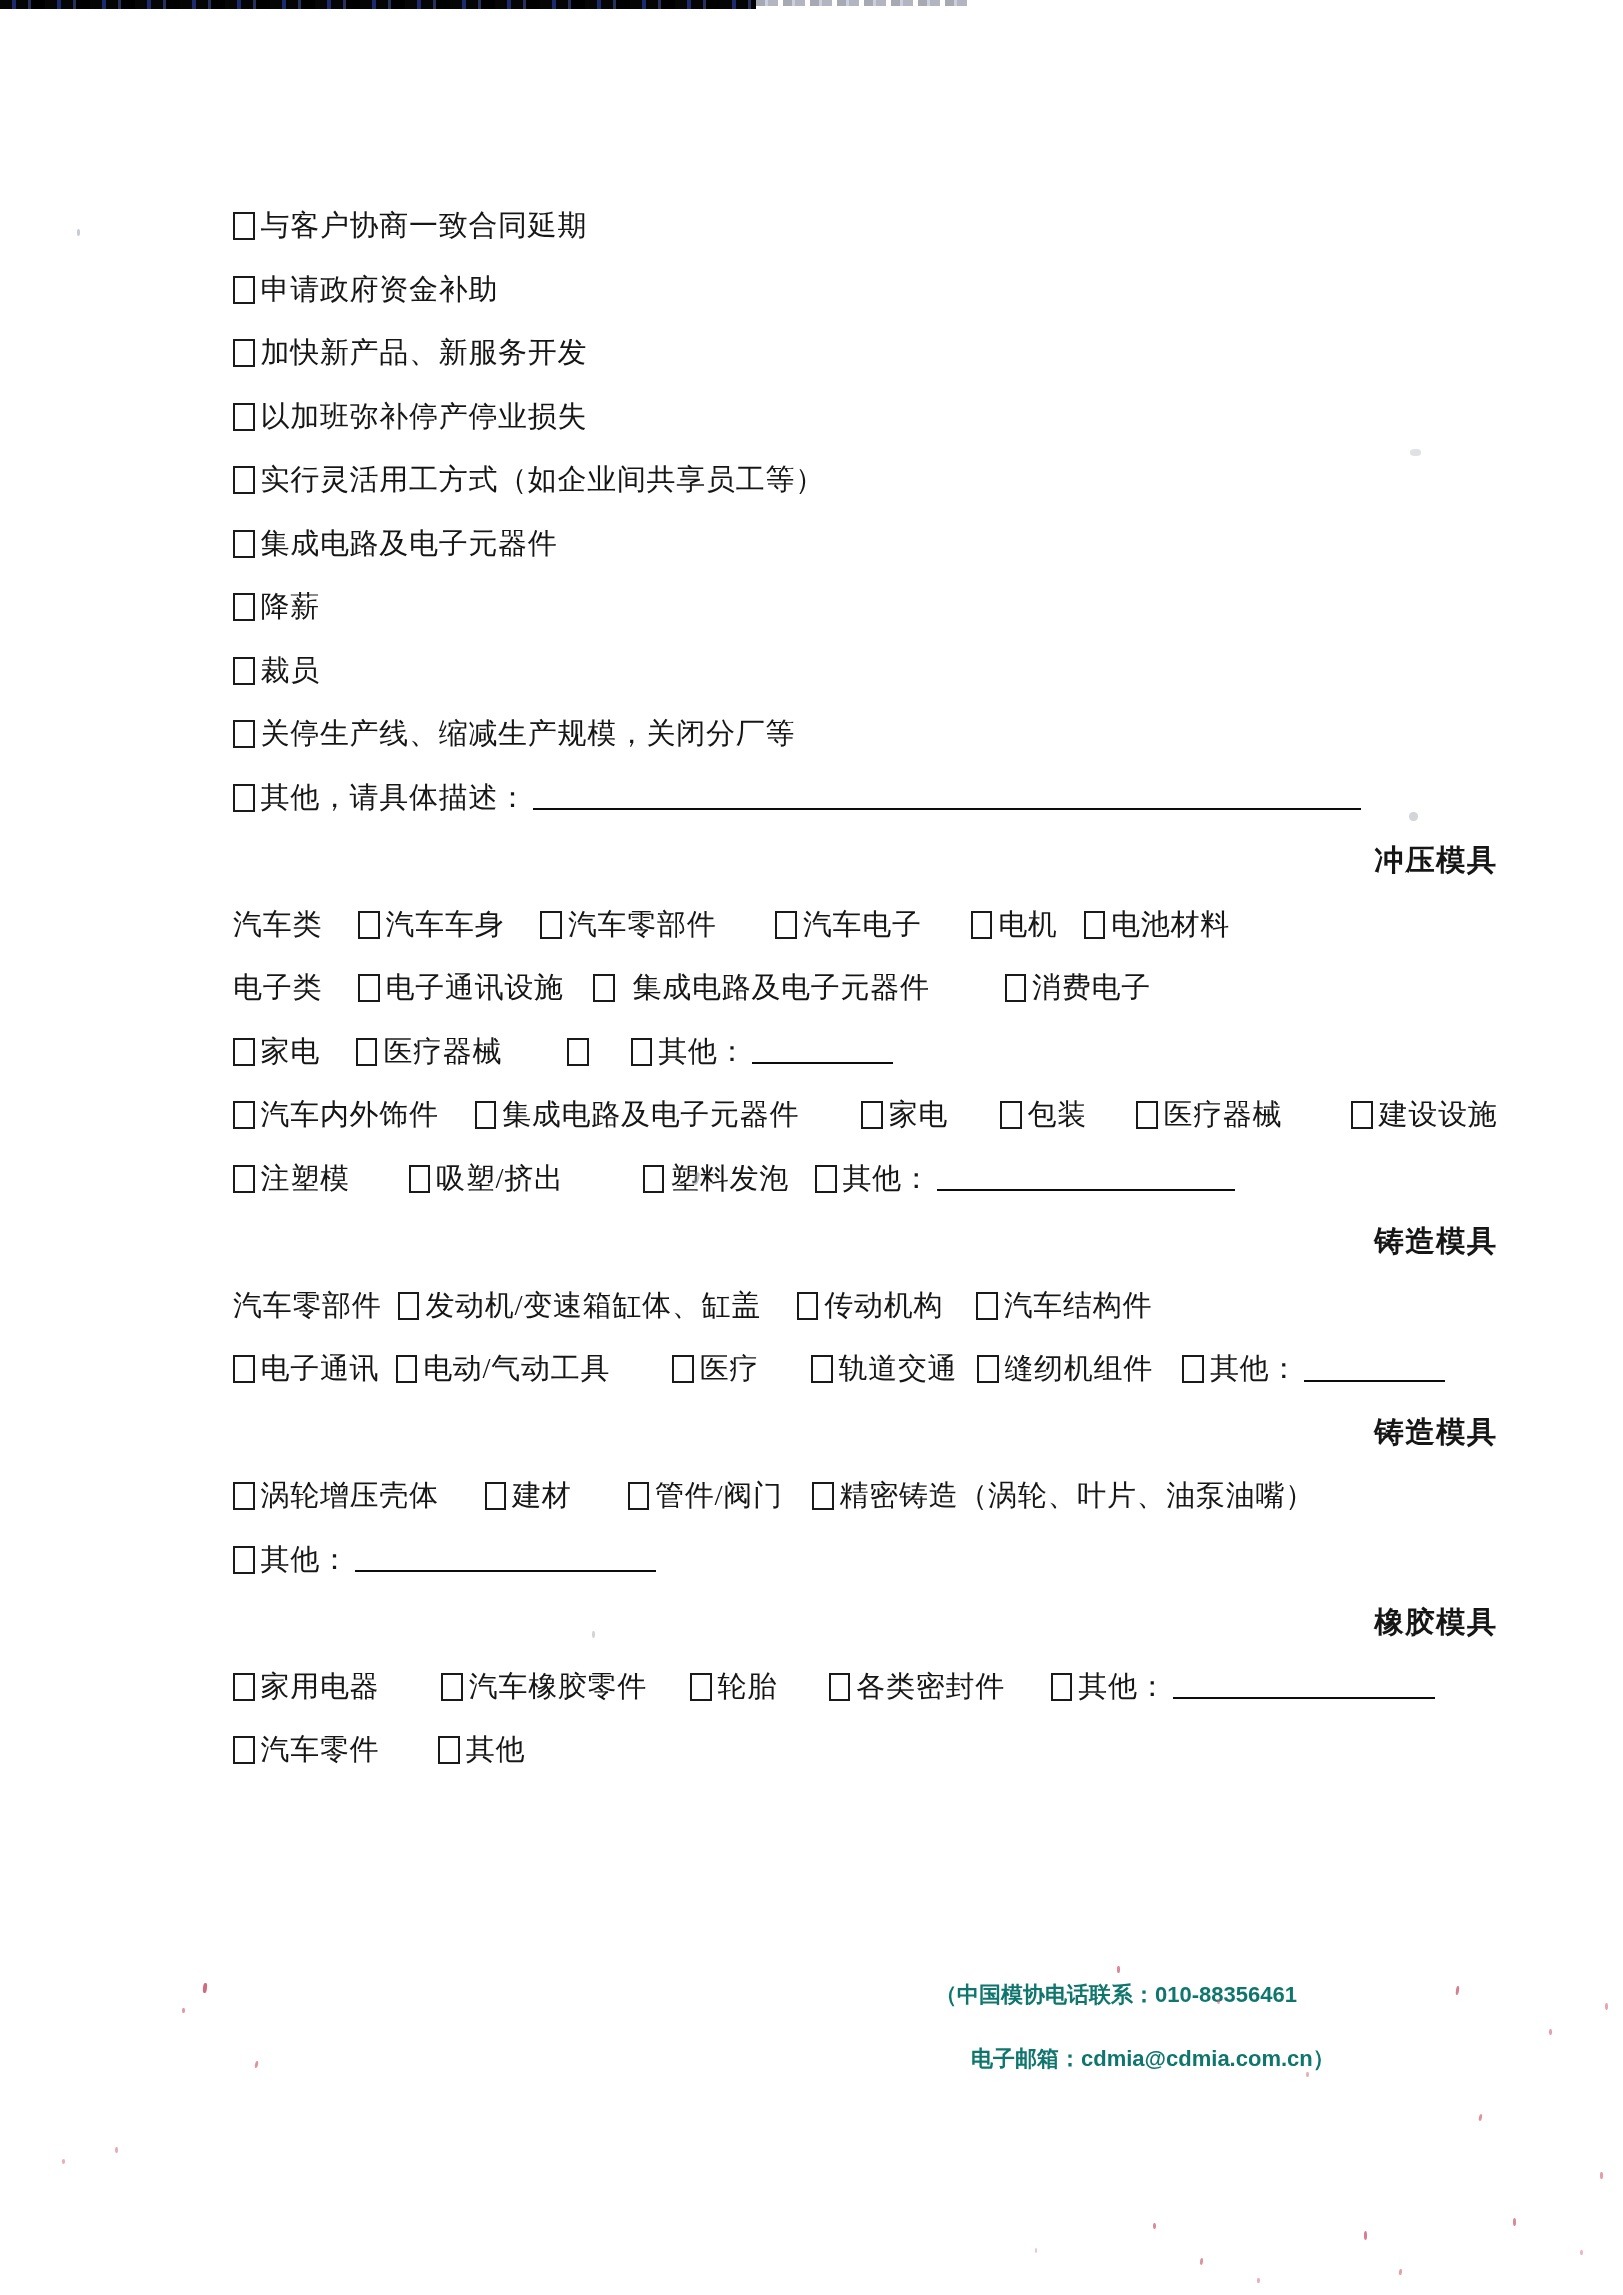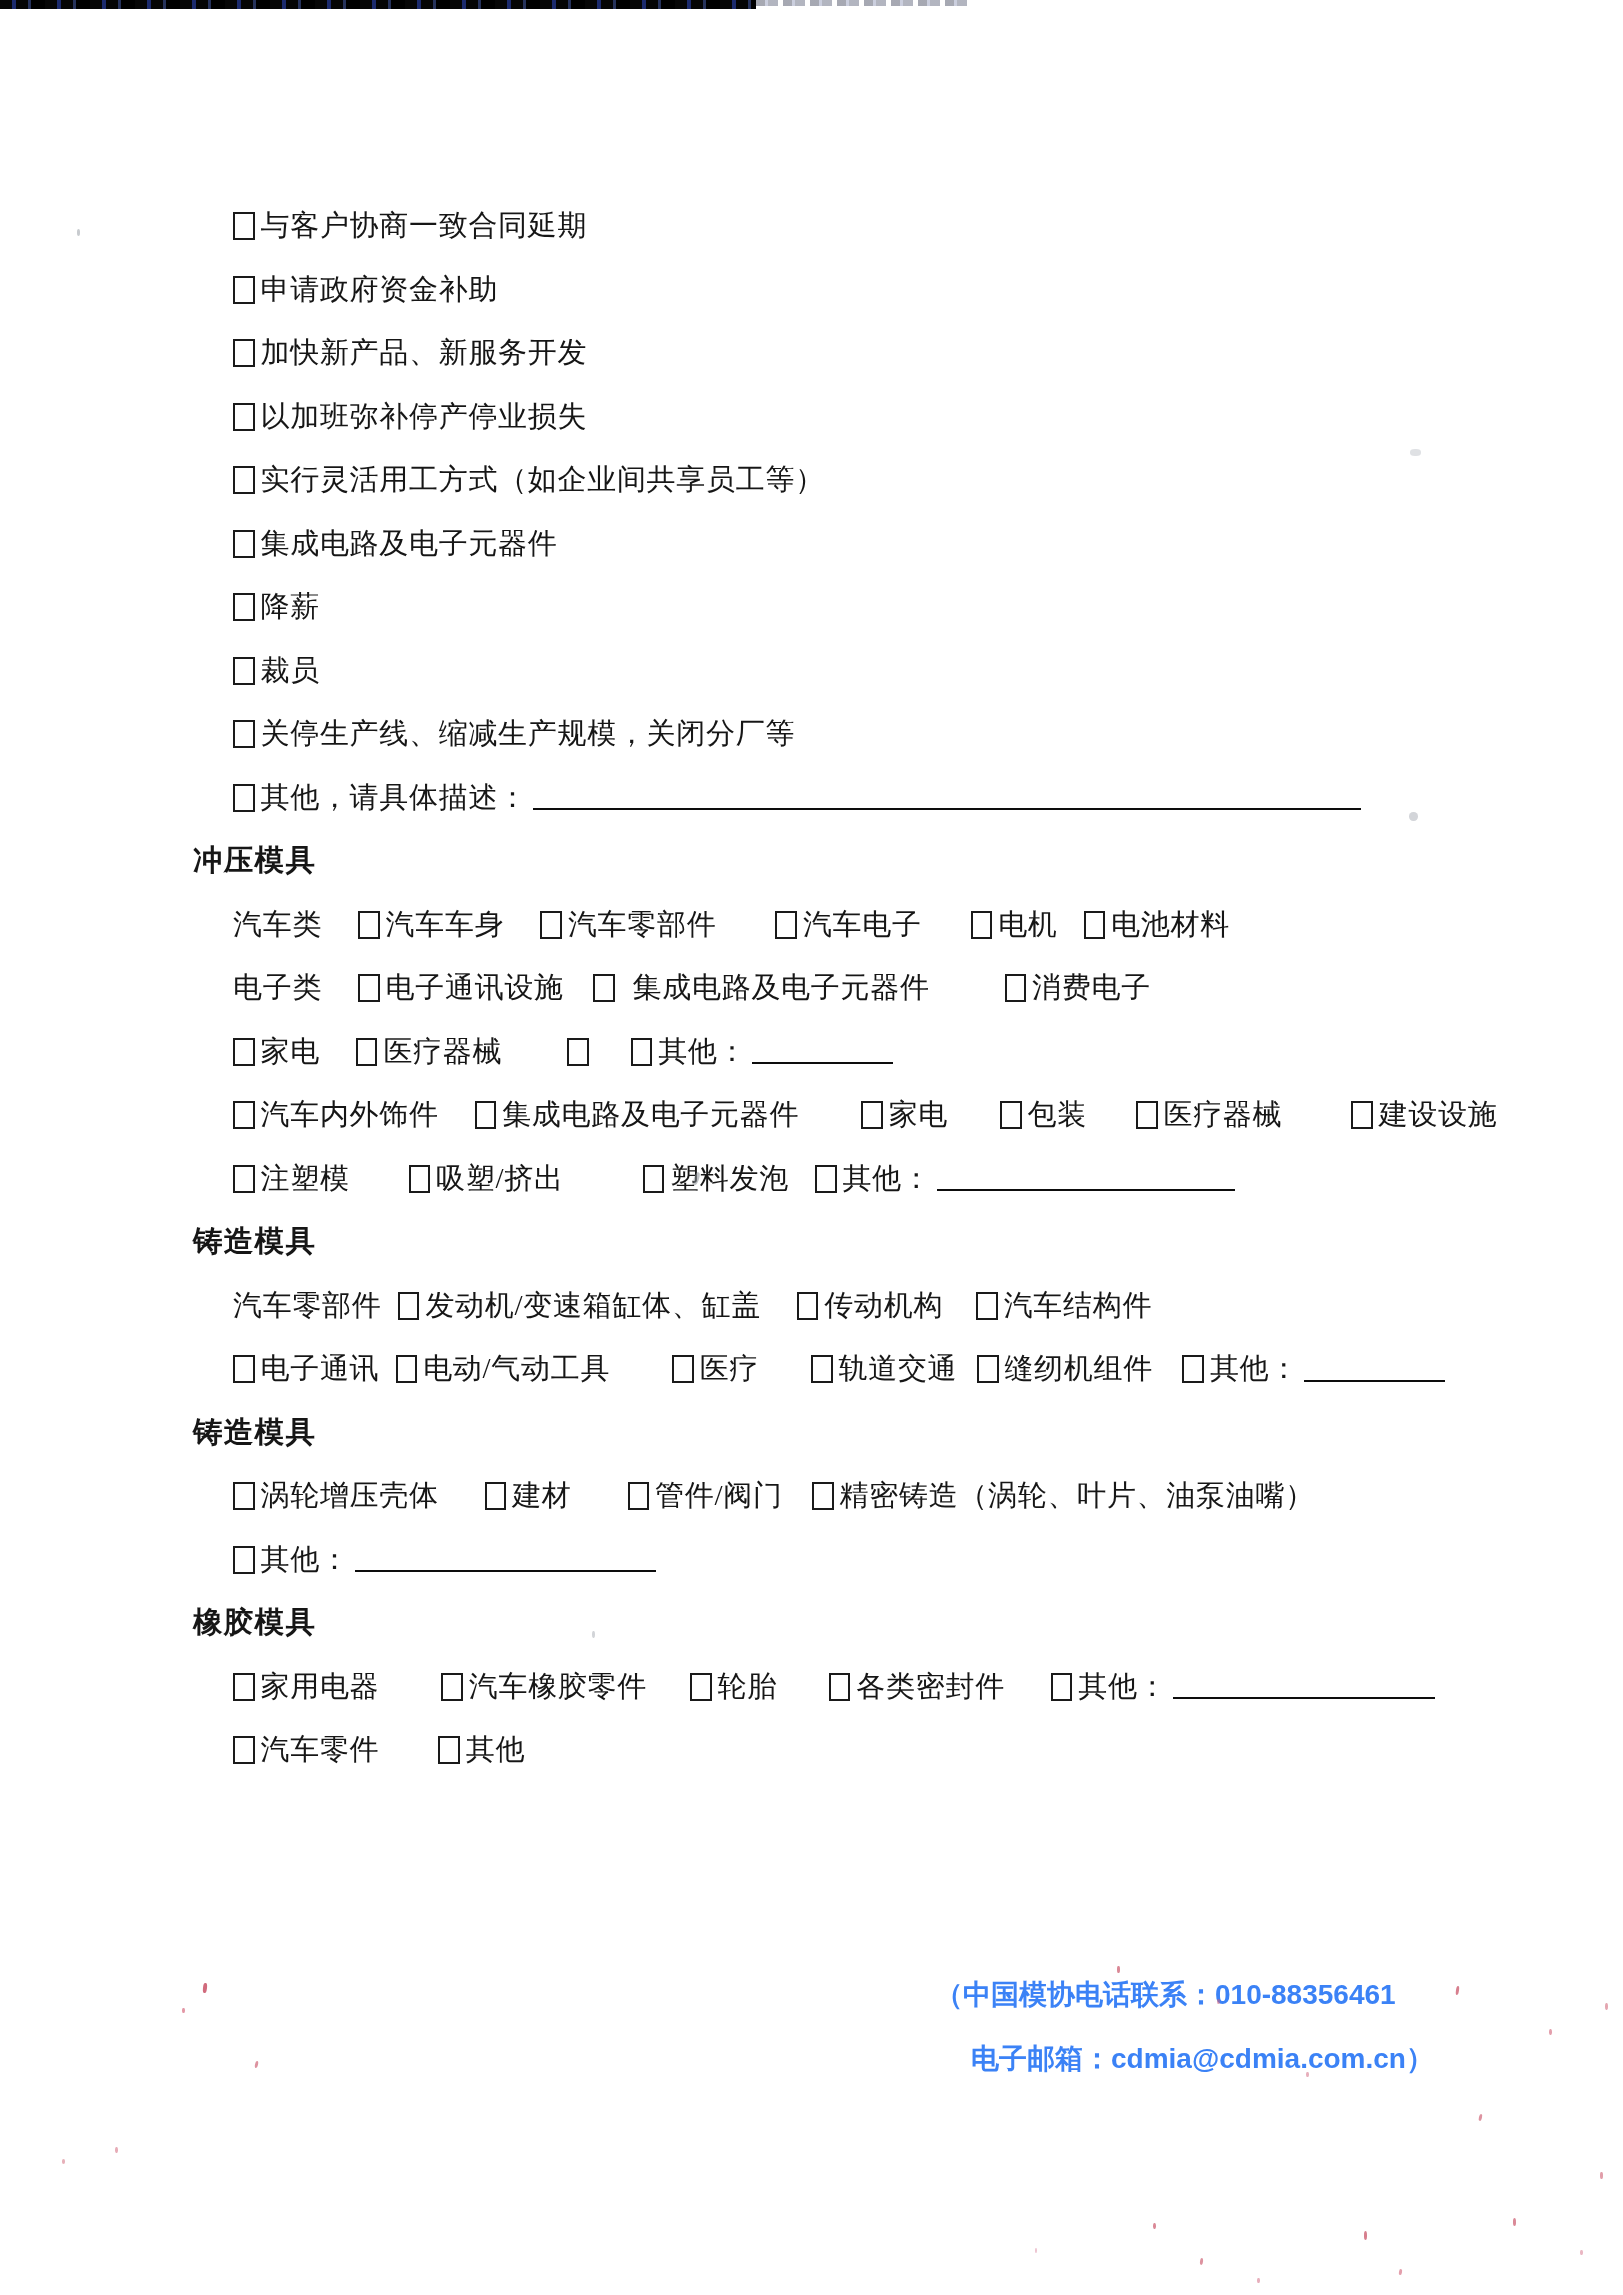--- a/index.html
+++ b/index.html
@@ -12,35 +12,35 @@
     position:absolute;top:0;left:0;width:756px;height:9.2px;
     background:repeating-linear-gradient(90deg,#060606 0 12.4px,#1c2b6e 12.4px 15.7px,#050505 15.7px 28px,#27335c 28px 31px,#000 31px 45px);
   }
   .scan-band-tail{
     position:absolute;top:0;left:756px;width:216px;height:5.9px;opacity:.45;
     background:repeating-linear-gradient(90deg,#3a3f55 0 9.2px,#8b93b5 9.2px 12.4px,#555b73 12.4px 21.6px,#fff 21.6px 27px);
   }
   .content{position:absolute;left:193px;top:208px;white-space:nowrap;}
   .row{height:34px;margin-bottom:29.5px;font-size:29px;line-height:34px;}
   .sec-title{font-size:29.5px;font-weight:700;height:34px;line-height:34px;margin-bottom:29.5px;letter-spacing:0.7px;}
-  .ghead{font-size:29.5px;font-weight:700;height:34px;line-height:34px;margin-top:9.8px;margin-bottom:29.5px;letter-spacing:1.3px;}
+  .ghead{font-size:29.5px;font-weight:700;height:34px;line-height:34px;margin-top:9.8px;margin-bottom:29.5px;letter-spacing:1.3px;text-align:right;}
   .seg{display:inline;margin-left:40px;}
   .cb{
     display:inline-block;width:21.6px;height:28px;border:2px solid #1a1a1a;
     margin-right:5.9px;vertical-align:-5.2px;background:#fff;box-sizing:border-box;
   }
   .lb{letter-spacing:0.7px;}
   .wline{
     display:inline-block;height:5.2px;border-bottom:2.6px solid #0d0d0d;
     vertical-align:-3.9px;margin-left:5.2px;
   }
   .contact{
     position:absolute;left:935px;top:1978px;
     font-family:"Liberation Sans","DejaVu Sans",sans-serif;
-    font-weight:700;font-size:28px;color:#3b82f6;white-space:nowrap;
+    font-weight:700;font-size:22px;color:#0f766e;white-space:nowrap;
   }
   .contact .cline{height:34px;line-height:34px;}
   .contact .cline2{margin-top:30px;margin-left:36px;}
   .speck{position:absolute;border-radius:45%;}
 </style>
 </head>
 <body>
 
 <div class="page">
   <div class="scan-band"></div>

